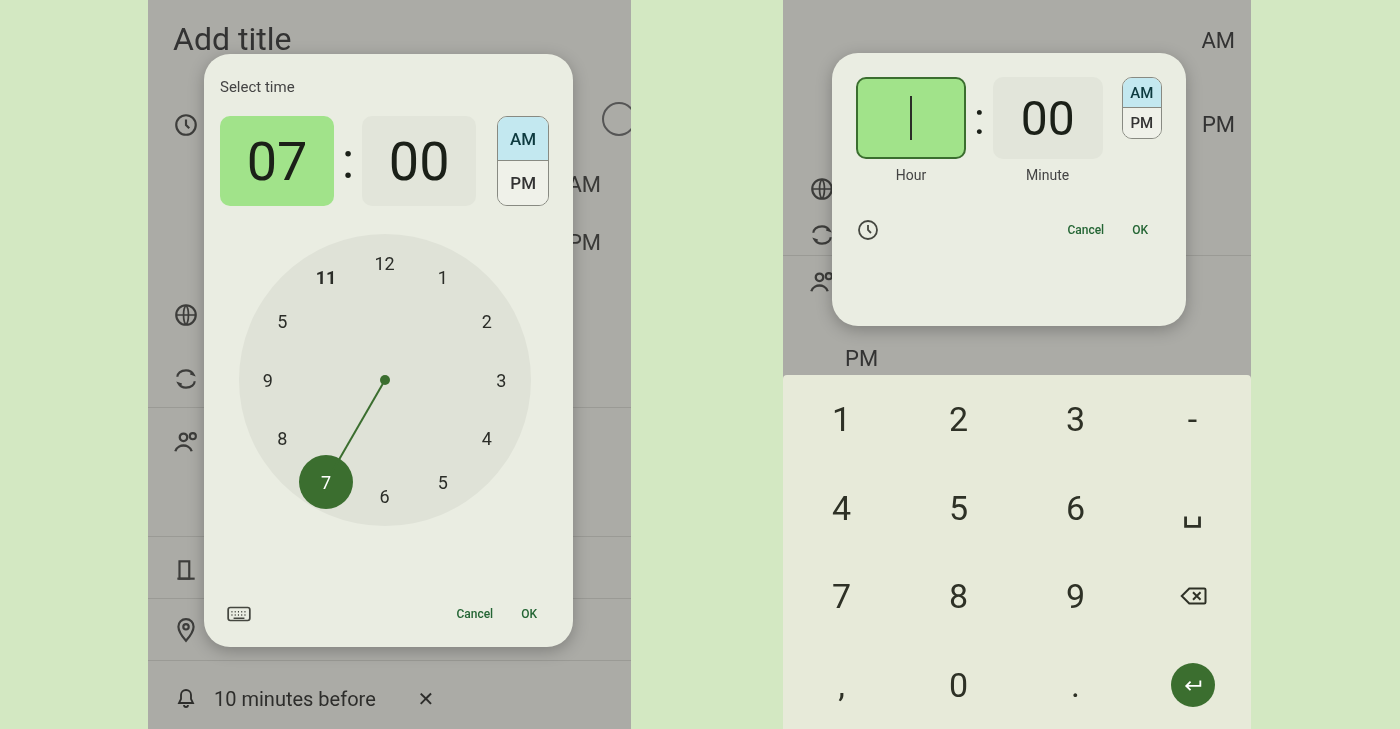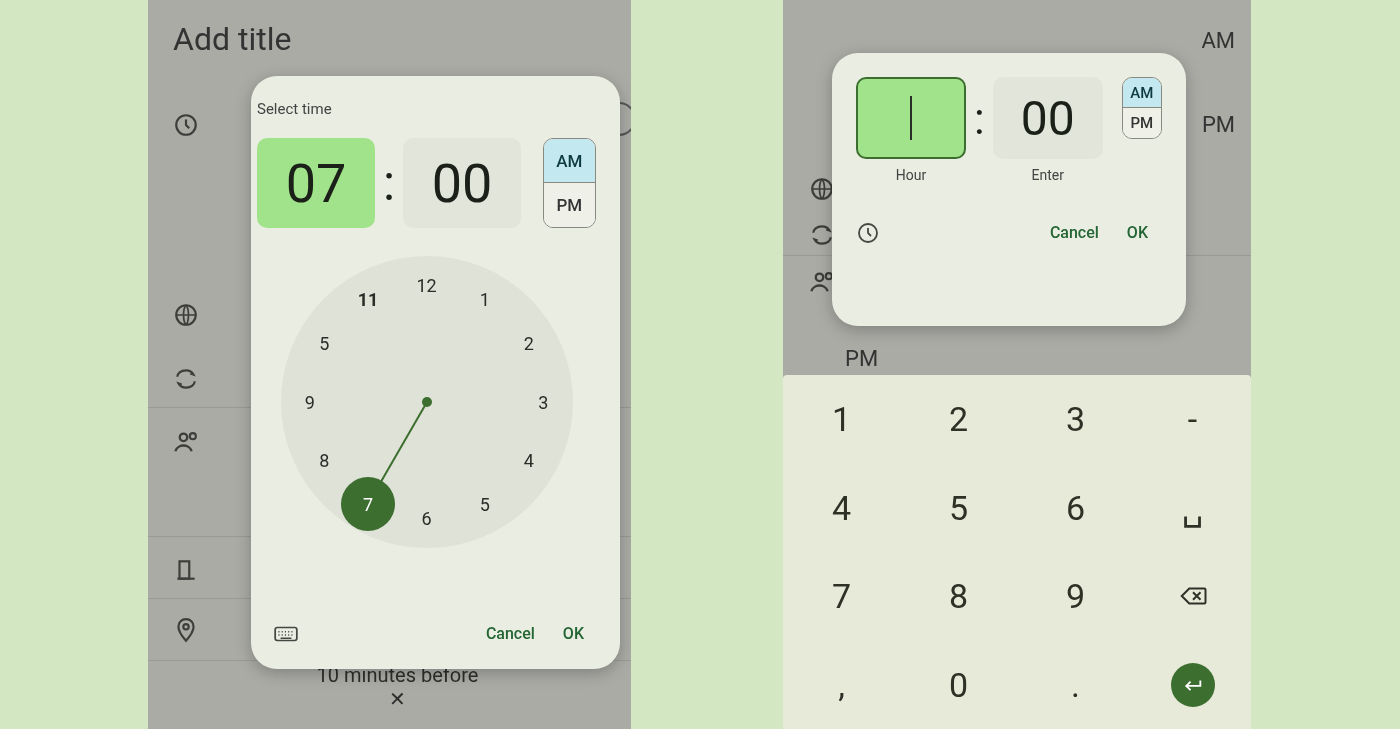--- a/index.html
+++ b/index.html
@@ -12,21 +12,21 @@
     
     .cal-bg { position: absolute; inset: 0; background: #ababa6; }
     .cal-title { position:absolute; top:20px; left:25px; font-size: 32px; color: #333; font-weight:400; }
     .icon-col { position:absolute; left:25px; width:30px; }
     .bg-icon { color:#3d3d3b; fill:#3d3d3b; }
     .toggle-circle { position:absolute; top:102px; right:-5px; width:34px; height:34px; border:2px solid #555; border-radius:50%; background:transparent; }
     .bg-label { position:absolute; right:30px; color:#3a3a38; font-size:22px; }
 
     
     .dialog { position:absolute; background:#eaede2; border-radius:26px; box-shadow: 0 4px 16px rgba(0,0,0,.25); }
-    .dialog-left { top:76px; left:56px; width:369px; height:593px; padding:24px 24px 18px 6px;margin-left:47px; }
+    .dialog-left { top:54px; left:56px; width:369px; height:593px; padding:24px 24px 18px 16px; }
     .dialog-title { font-size:15px; color:#444; margin-bottom:20px; }
 
     
     .time-row { display:flex; align-items:center; gap:6px; }
     .time-chip { width:124px; height:90px; border-radius:10px; display:flex; align-items:center; justify-content:center; font-size:54px; font-weight:400; color:#1b2018; }
     .chip-selected { background:#a1e38a; }
     .chip-unselected { background:#e2e5da; }
     .colon { font-size:50px; font-weight:400; color:#1b2018; padding:0 2px; }
     .ampm { width:56px; border:1px solid #888a82; border-radius:10px; overflow:hidden; display:flex; flex-direction:column; }
     .ampm div { height:44px; display:flex; align-items:center; justify-content:center; font-size:17px; font-weight:500; color:#333; cursor:pointer; }
@@ -38,21 +38,21 @@
     .clock { position:relative; width:292px; height:292px; margin:28px auto 0 auto; background:#dfe2d7; border-radius:50%; }
     .clock-num { position:absolute; width:34px; height:34px; display:flex; align-items:center; justify-content:center; font-size:18px; color:#2b2d28; transform:translate(-50%,-50%); }
     .clock-center { position:absolute; top:50%; left:50%; width:10px; height:10px; background:#3b6e2f; border-radius:50%; transform:translate(-50%,-50%); }
     .hand { position:absolute; top:50%; left:50%; width:2px; height:110px; background:#3b6e2f; transform-origin: 1px 0; }
     .sel-circle { position:absolute; width:54px; height:54px; background:#3b6e2f; border-radius:50%; display:flex; align-items:center; justify-content:center; color:#fff; font-size:18px; transform:translate(-50%,-50%); }
 
     
     .actions { position:absolute; bottom:16px; left:22px; right:22px; display:flex; align-items:center; }
     .kb-icon { width:26px; height:26px; color:#454740; }
     .spacer { flex:1; }
-    .txtbtn { color:#246534; font-size:16px; font-weight:500; padding:10px 14px; cursor:pointer; }
+    .txtbtn { color:#246534; font-size:12px; font-weight:500; padding:10px 14px; cursor:pointer; }
 
     
     .dialog-right { top:53px; left:49px; width:354px; padding:24px 24px 14px 24px; height:273px; }
     .time-row2 { display:flex; align-items:flex-start; gap:6px; }
     .chip2 { width:110px; height:82px; border-radius:10px; display:flex; align-items:center; justify-content:center; font-size:48px; color:#1b2018; position:relative; }
     .chip2-sel { background:#a1e38a; border:2px solid #3b6e2f; }
     .chip2-unsel { background:#e2e5da; }
     .cursor { width:2px; height:44px; background:#2b2d28; }
     .sublabel { font-size:14px; color:#444; margin-top:8px;text-align:center; }
     .ampm2 { width:56px; border:1px solid #888a82; border-radius:10px; overflow:hidden; display:flex; flex-direction:column; }
@@ -71,21 +71,21 @@
     .key-enter { width:44px; height:44px; background:#3b6e2f; border-radius:50%; display:flex; align-items:center; justify-content:center; margin:auto; }
     .key-enter svg { fill:#fff; width:22px; height:22px; }
     .key-back svg { width:30px; height:30px; stroke:#2e3126; fill:none; stroke-width:1.6; }
 
     
     .bg-am { position:absolute; top:28px; right:16px; font-size:22px; color:#333; }
     .bg-pm { position:absolute; top:112px; right:16px; font-size:22px; color:#333; }
     .bg-pm2 { position:absolute; top:346px; left:62px; font-size:22px; color:#333; }
 
     
-    .notif-row { position:absolute; bottom:4px; left:0; right:0; display:flex; align-items:center; padding:14px 26px;flex-direction:column; }
+    .notif-row { position:absolute; bottom:4px; left:0; right:0; display:flex; align-items:center; padding:14px 26px; }
     .notif-row span { font-size:20px; color:#2d2d2b; margin-left:16px; flex:1; }
     .x-icon { font-size:22px; color:#2d2d2b; cursor:pointer; }
     .icon-sep { position:absolute; left:0; right:0; height:1px; background:#9a9a95; }
   </style>
 </head>
 <body>
 
 <div class="phone phone-left">
   <div class="cal-bg">
     <div class="cal-title">Add title</div>
@@ -200,21 +200,21 @@
     <div class="time-row2">
       <div>
         <div class="chip2 chip2-sel">
             <div class="cursor"></div>
           </div>
         <div class="sublabel">Hour</div>
       </div>
       <div class="colon2">:</div>
       <div>
         <div class="chip2 chip2-unsel">00</div>
-        <div class="sublabel">Enter</div>
+        <div class="sublabel">Minute</div>
       </div>
       <div style="width:10px;"></div>
       <div class="ampm2">
         <div class="sel">AM</div>
         <div class="unsel">PM</div>
       </div>
     </div>
     <div class="actions2">
       <svg class="clock-icon" viewBox="0 0 24 24">
           <circle cx="12" cy="12" r="9" fill="none" stroke="#454740" stroke-width="1.8"></circle>

